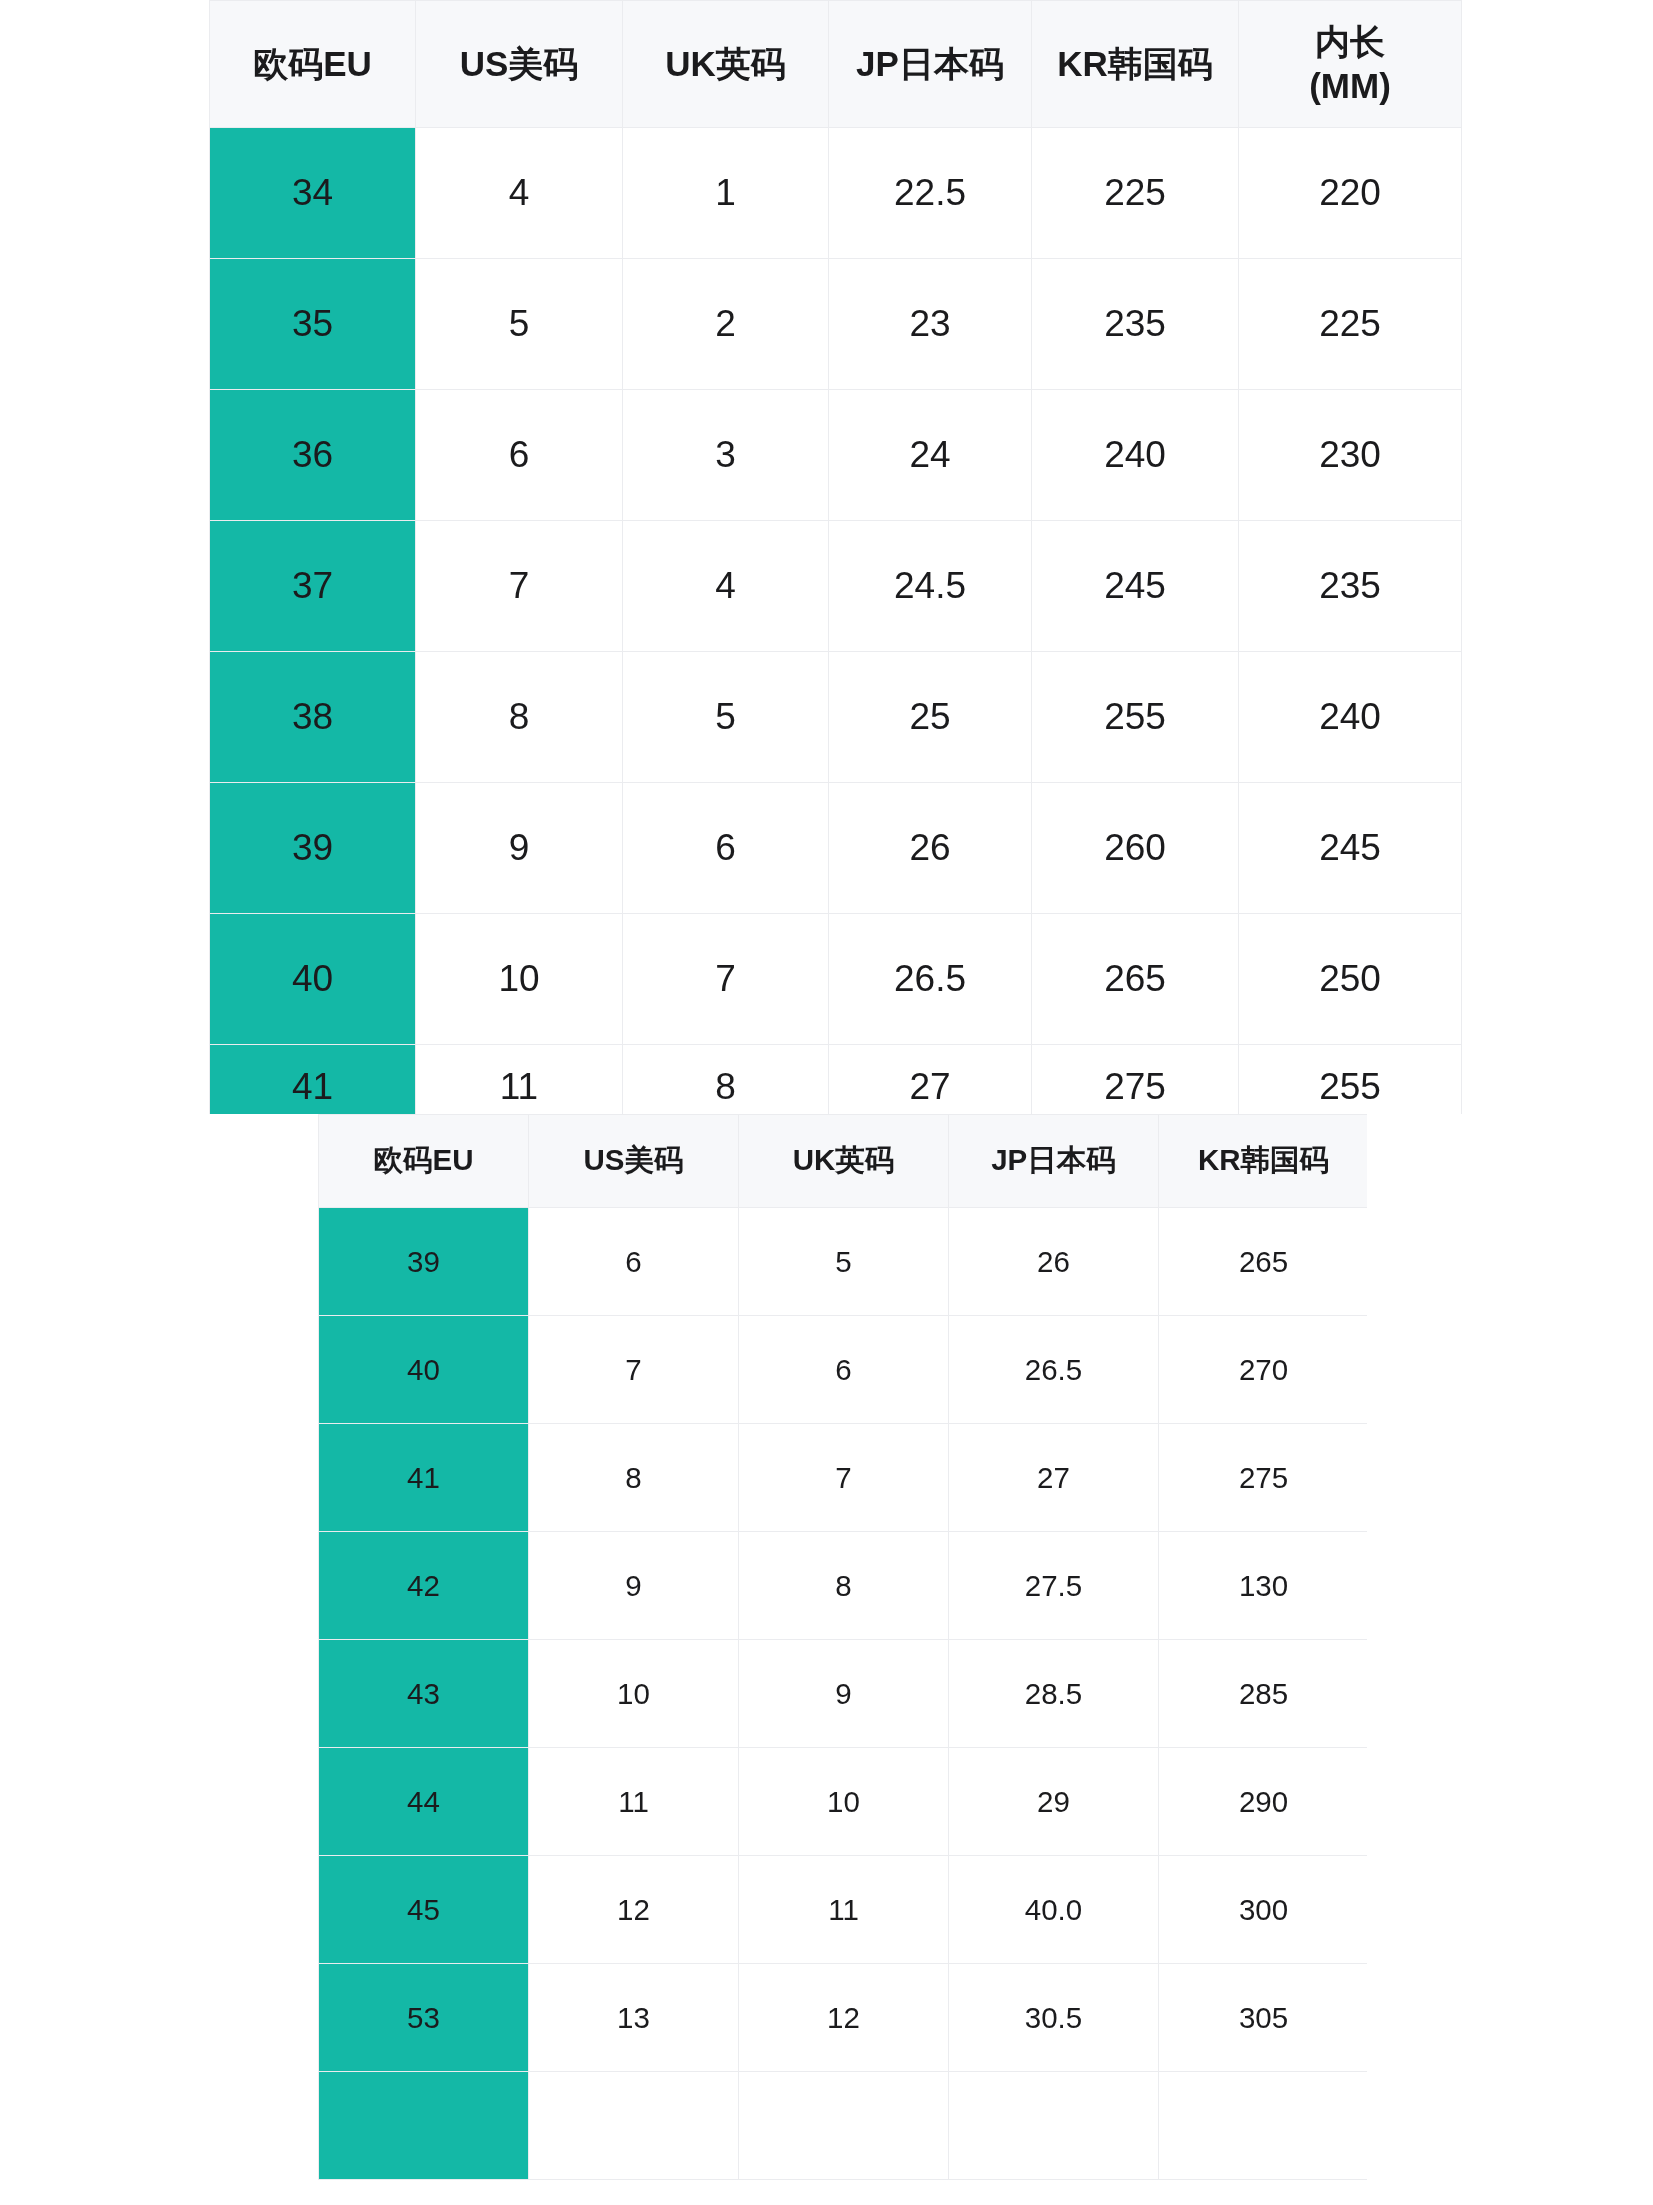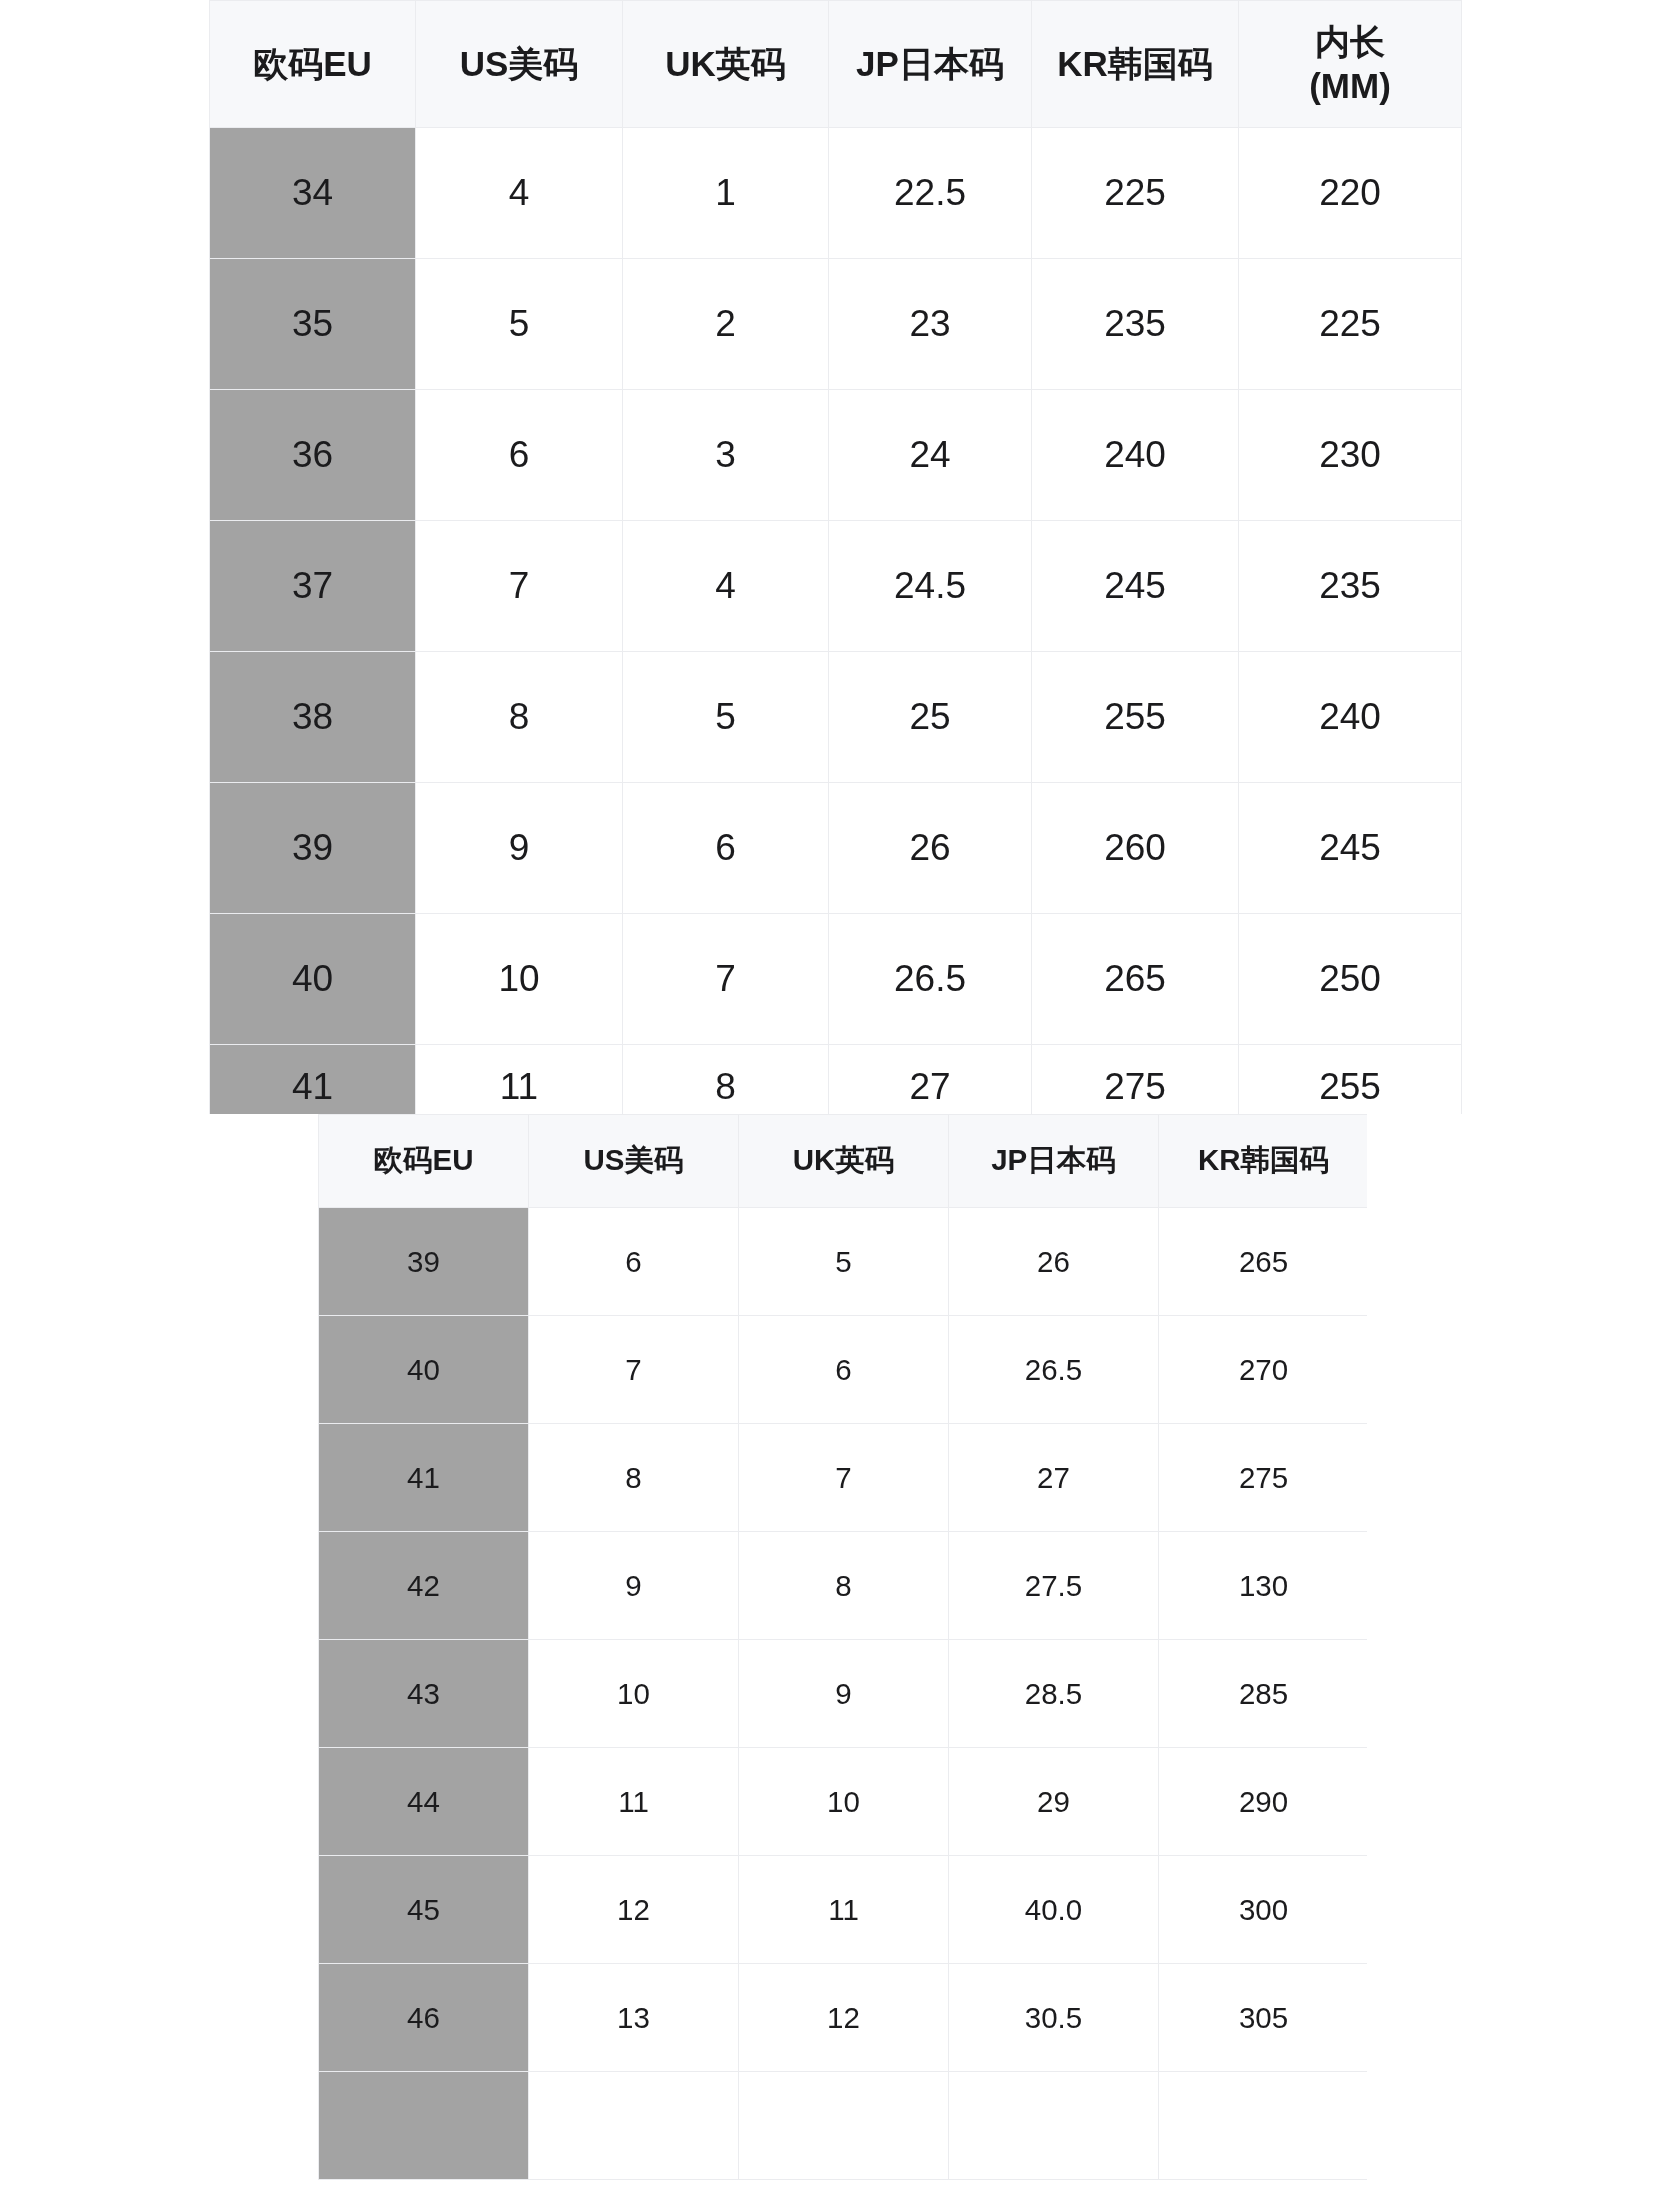--- a/index.html
+++ b/index.html
@@ -15,21 +15,21 @@
   #section2{top:1114px;left:298px;width:1049px;height:1091px;}
   table{border-collapse:collapse;table-layout:fixed;}
   #table1{width:1253px;}
   #table2{width:1049px;}
   th,td{
     border:1.6px solid #ebecef;
     text-align:center;vertical-align:middle;
     padding:0;font-weight:400;overflow:hidden;
   }
   th{background:#f7f8fa;font-weight:600;}
-  td:first-child{background:#a3a3a3;}
+  td:first-child{background:#14b8a6;}
   #table1 th{height:126px;font-size:35px;}
   #table1 td{height:130px;font-size:37px;}
   #table2 th{height:92px;font-size:29.5px;font-weight:600;}
   #table2 td{height:107px;font-size:29.5px;}
   #table1 tr.clipped-row td{vertical-align:top;padding-top:21px;}
   .hdr-line{line-height:1.25;}
 </style>
 </head>
 <body>
 
@@ -183,21 +183,21 @@
       <td>290</td>
     </tr>
     <tr>
       <td>45</td>
       <td>12</td>
       <td>11</td>
       <td>40.0</td>
       <td>300</td>
     </tr>
     <tr>
-      <td>46</td>
+      <td>53</td>
       <td>13</td>
       <td>12</td>
       <td>30.5</td>
       <td>305</td>
     </tr>
     <tr>
       <td></td>
       <td></td>
       <td></td>
       <td></td>

